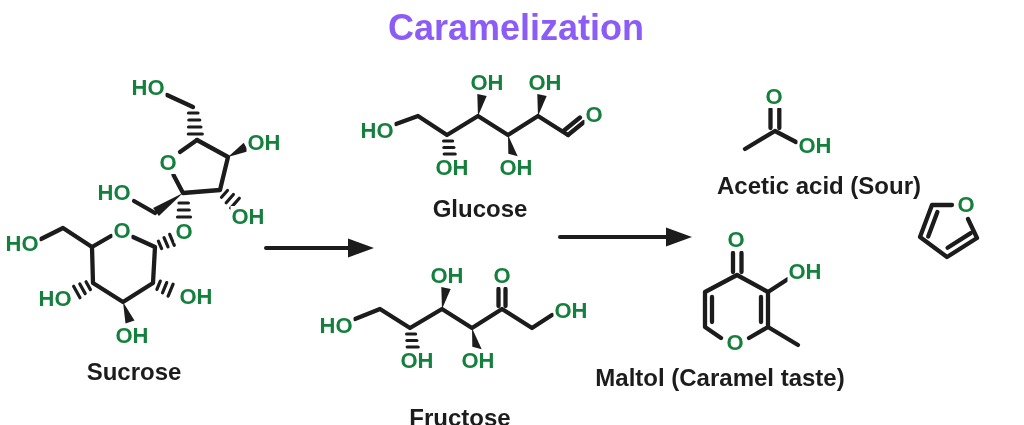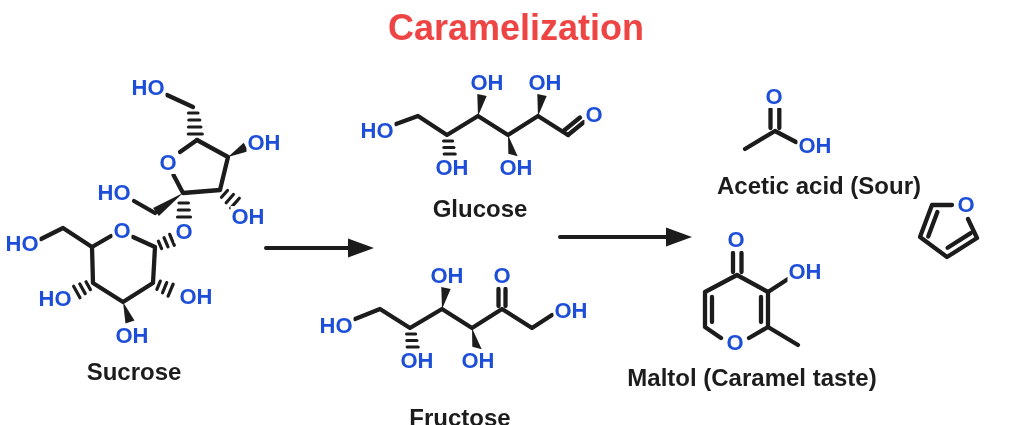--- a/index.html
+++ b/index.html
@@ -3,29 +3,29 @@
 <meta charset="utf-8">
 <style>
   html,body{margin:0;padding:0;background:#ffffff;}
   #stage{
     position:relative;width:1024px;height:425px;background:#ffffff;
     font-family:"Liberation Sans",sans-serif;overflow:hidden;
   }
   #bonds{position:absolute;left:0;top:0;width:1024px;height:425px;}
   .title{
     position:absolute;transform:translate(-50%,-50%);
-    font-size:36px;font-weight:bold;color:#ef4444;white-space:nowrap;
+    font-size:36px;font-weight:bold;color:#8b5cf6;white-space:nowrap;
   }
   .mol-label{
     position:absolute;transform:translate(-50%,-50%);
     font-size:24px;font-weight:bold;color:#1c1c1c;white-space:nowrap;
   }
   .atom{
     position:absolute;transform:translate(-50%,-50%);
-    font-size:22px;font-weight:bold;color:#1d4ed8;line-height:1;
+    font-size:22px;font-weight:bold;color:#15803d;line-height:1;
     white-space:nowrap;background:#ffffff;padding:0 1px;
   }
 </style>
 </head>
 <body>
 
 <div id="stage">
 
   <svg id="bonds" viewBox="0 0 1024 425" xmlns="http://www.w3.org/2000/svg">
     <g stroke="#1c1c1c" stroke-width="4.3" fill="none" stroke-linecap="round" stroke-linejoin="round">
@@ -136,21 +136,21 @@
       </g>
     </g>
   </svg>
 
   <div class="title" style="left:516px;top:28px">Caramelization</div>
 
   <div class="mol-label" style="left:134px;top:372px">Sucrose</div>
   <div class="mol-label" style="left:480px;top:209px">Glucose</div>
   <div class="mol-label" style="left:460px;top:418px">Fructose</div>
   <div class="mol-label" style="left:819px;top:186px">Acetic acid (Sour)</div>
-  <div class="mol-label" style="left:752px;top:378px">Maltol (Caramel taste)</div>
+  <div class="mol-label" style="left:720px;top:378px">Maltol (Caramel taste)</div>
 
   <span class="atom" style="left:148px;top:88px">HO</span>
   <span class="atom" style="left:264px;top:143px">OH</span>
   <span class="atom" style="left:248px;top:217px">OH</span>
   <span class="atom" style="left:114px;top:193px">HO</span>
   <span class="atom" style="left:168px;top:163px">O</span>
   <span class="atom" style="left:184px;top:232px">O</span>
   <span class="atom" style="left:122px;top:231px">O</span>
   <span class="atom" style="left:22px;top:244px">HO</span>
   <span class="atom" style="left:55px;top:299px">HO</span>

